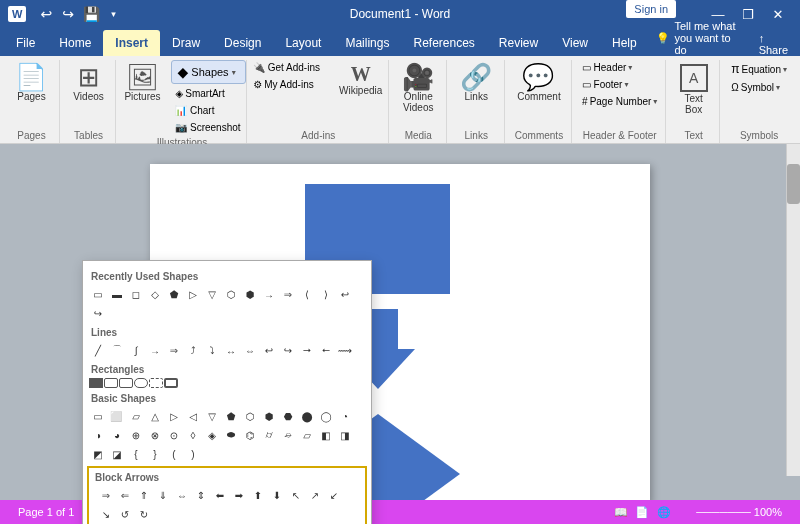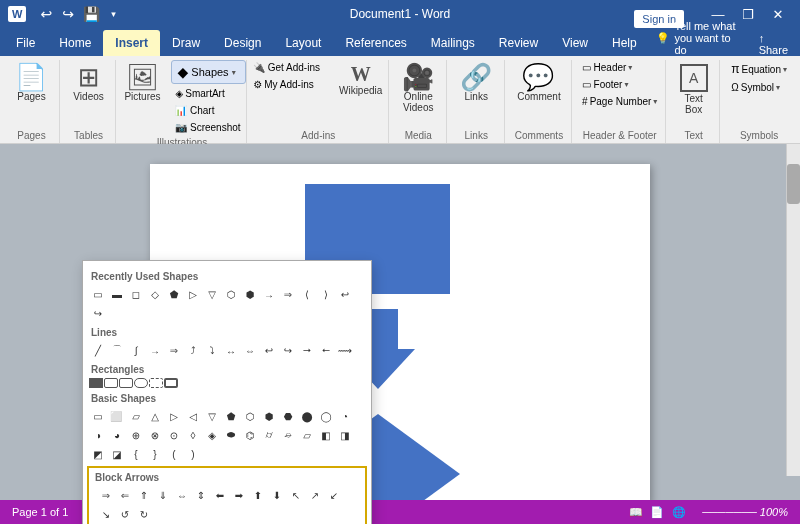--- a/index.html
+++ b/index.html
@@ -10,21 +10,21 @@
       background: #2b579a;
       height: 28px;
       display: flex;
       align-items: center;
       justify-content: space-between;
       padding: 0 8px;
       color: white;
     }
     .title-bar-left { display: flex; align-items: center; gap: 6px; }
     .title-bar-center { position: absolute; left: 50%; transform: translateX(-50%); color: white; font-size: 12px; }
-    .title-bar-right { display: flex; align-items: flex-end; gap: 12px; margin-left: auto; }
+    .title-bar-right { display: flex; align-items: flex-start; gap: 20px; margin-left: auto; }
     .win-btn { width: 28px; height: 28px; display: flex; align-items: center; justify-content: center; cursor: pointer; font-size: 13px; }
     .quick-access { display: flex; align-items: center; gap: 2px; }
     .qa-btn { color: white; font-size: 14px; cursor: pointer; padding: 2px 4px; }
     .word-icon { background: #fff; color: #2b579a; font-weight: bold; font-size: 11px; padding: 2px 4px; border-radius: 2px; margin-right: 4px; }
     .signin-btn { background: white; color: #2b579a; border: none; padding: 3px 8px; font-size: 11px; cursor: pointer; border-radius: 2px; }
 
     
     .ribbon-tabs {
       background: #2b579a;
       height: 28px;
@@ -134,25 +134,25 @@
     }
     .section-title-bar {
       font-size: 10px;
       color: #666;
       font-weight: 600;
       padding: 2px 4px;
     }
 
     
     .status-bar {
-      background: #a21caf;
+      background: #d946ef;
       height: 24px;
       display: flex;
       align-items: center;
-      padding: 0 12px;
+      padding: 0 18px;
       color: white;
       font-size: 11px;
       gap: 20px;
     }
 
     
     .main-content {
       display: flex;
       flex: 1;
       position: relative;
@@ -218,22 +218,22 @@
   </div>
 </div>
 
 <div class="ribbon-tabs">
   <div class="ribbon-tab">File</div>
   <div class="ribbon-tab">Home</div>
   <div class="ribbon-tab active">Insert</div>
   <div class="ribbon-tab">Draw</div>
   <div class="ribbon-tab">Design</div>
   <div class="ribbon-tab">Layout</div>
+  <div class="ribbon-tab">Mailings</div>
   <div class="ribbon-tab">References</div>
-  <div class="ribbon-tab">Mailings</div>
   <div class="ribbon-tab">Review</div>
   <div class="ribbon-tab">View</div>
   <div class="ribbon-tab">Help</div>
   <div style="flex:1;"></div>
   <div style="color:white;font-size:11px;display:flex;align-items:center;gap:4px;padding:0 8px;cursor:pointer;">
     <span>💡</span>
     <span>Tell me what you want to do</span>
   </div>
   <div style="color:white;font-size:11px;padding:0 8px;cursor:pointer;">↑ Share</div>
 </div>
@@ -524,15 +524,15 @@
 
 <div class="status-bar">
   <span>Page 1 of 1</span>
   <span>0 words</span>
   <span>English (United States)</span>
   <div style="flex:1;"></div>
   <div style="display:flex;gap:8px;">
     <span>📖</span>
     <span>📄</span>
     <span>🌐</span>
-    <span style="margin-left:8px;font-style:italic;">─────── 100%</span>
+    <span style="margin-left:17px;">─────── 100%</span>
   </div>
 </div>
 
 </body></html>

